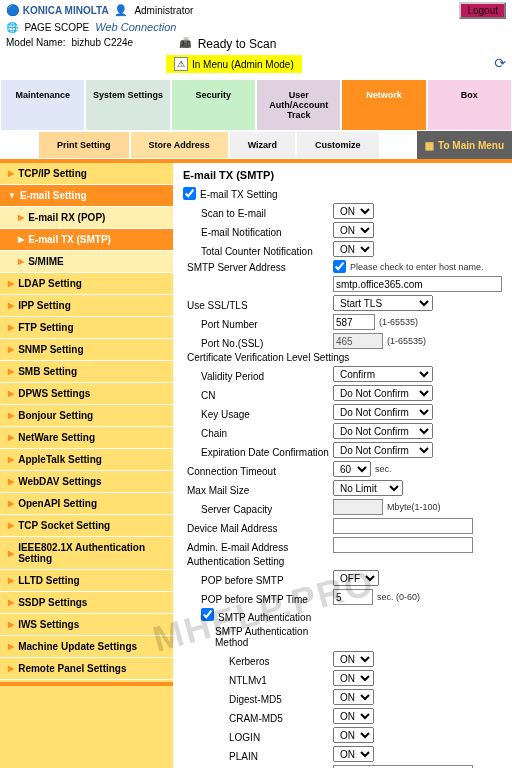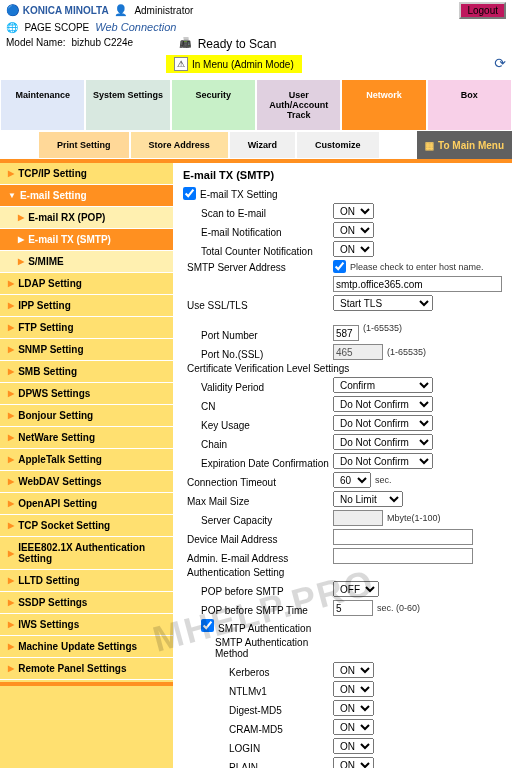--- a/index.html
+++ b/index.html
@@ -240,21 +240,21 @@
       </div>
     <div class="frow">
         <span class="flbl">Use SSL/TLS</span>
         <div class="fctrl">
           <select style="width:100px"><option>Start TLS</option></select>
         </div>
       </div>
     <div class="frow">
         <span class="flbl i1">Port Number</span>
         <div class="fctrl">
-          <input type="text" style="width: 26px; margin-top: 11px;" value="587">
+          <input type="text" style="width: 42px;" value="587">
           <span class="hint">(1-65535)</span>
         </div>
       </div>
     <div class="frow">
         <span class="flbl i1">Port No.(SSL)</span>
         <div class="fctrl">
           <input type="text" style="width: 50px; background: rgb(238, 238, 238);" disabled="" value="465">
           <span class="hint">(1-65535)</span>
         </div>
       </div>

